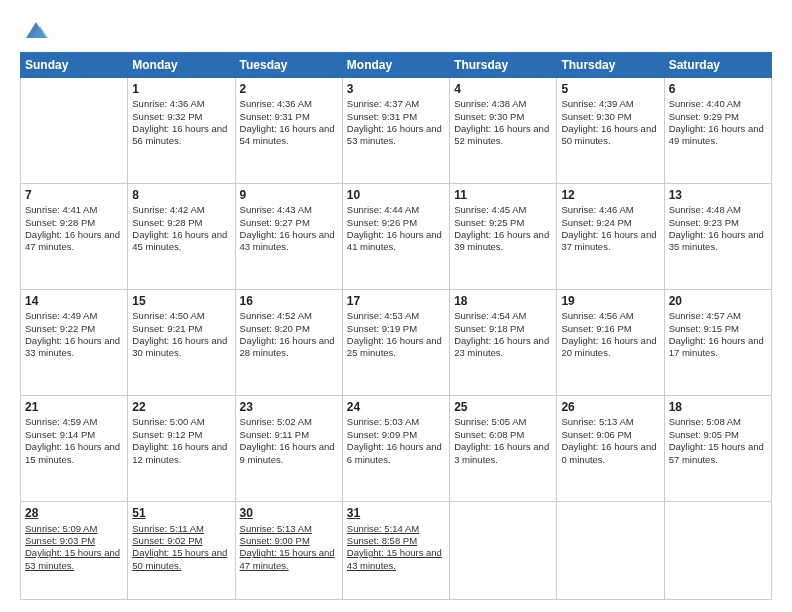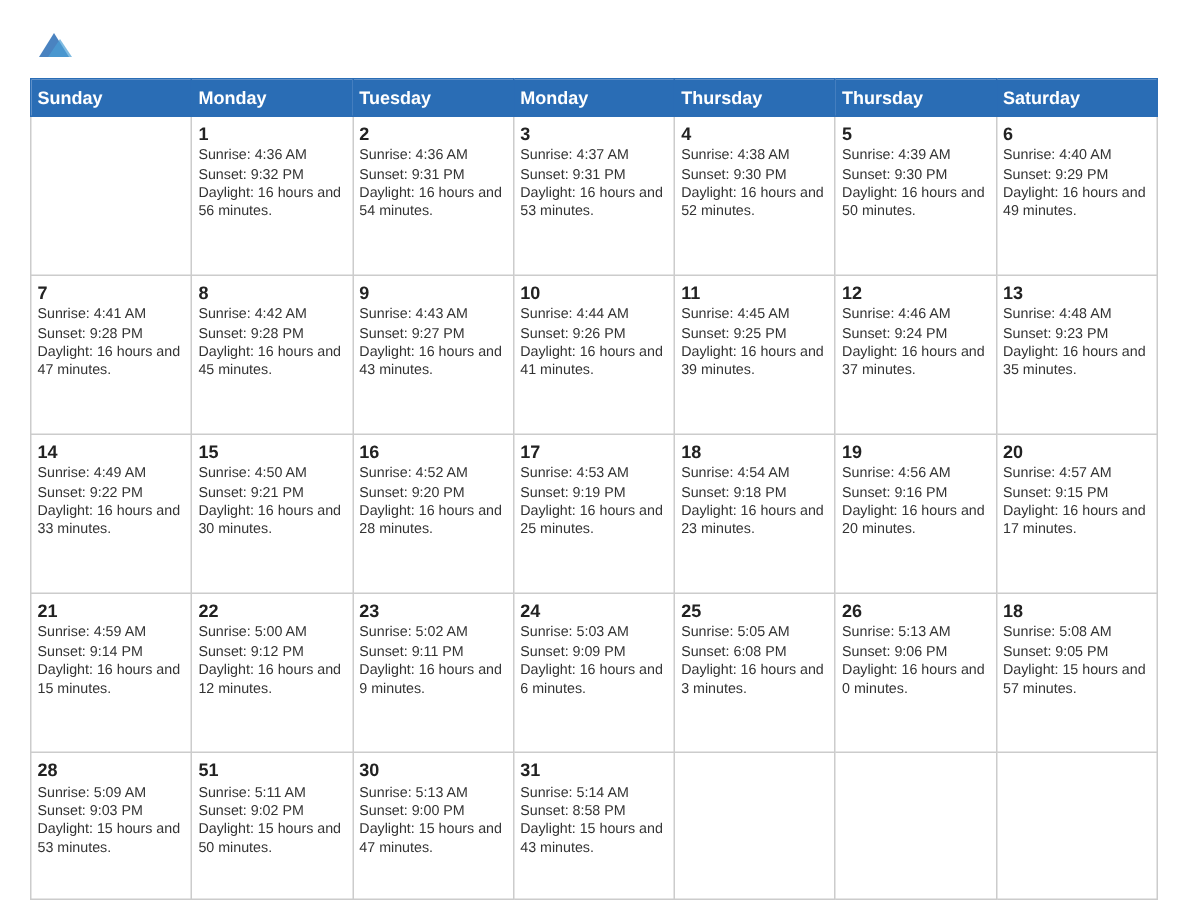--- a/index.html
+++ b/index.html
@@ -97,20 +97,21 @@
     .day-info {
       font-size: 9.5px;
       color: #333;
       line-height: 1.3;
     }
     tr.week-row td {
       height: 80px;
     }
     .last-row td {
       height: 72px;
+      text-decoration: underline;
     }
   </style>
 </head>
 <body>
 
 <div class="page">
   <div class="header">
     <div class="logo">
       <div class="logo-text">
         <span class="logo-general"></span>

